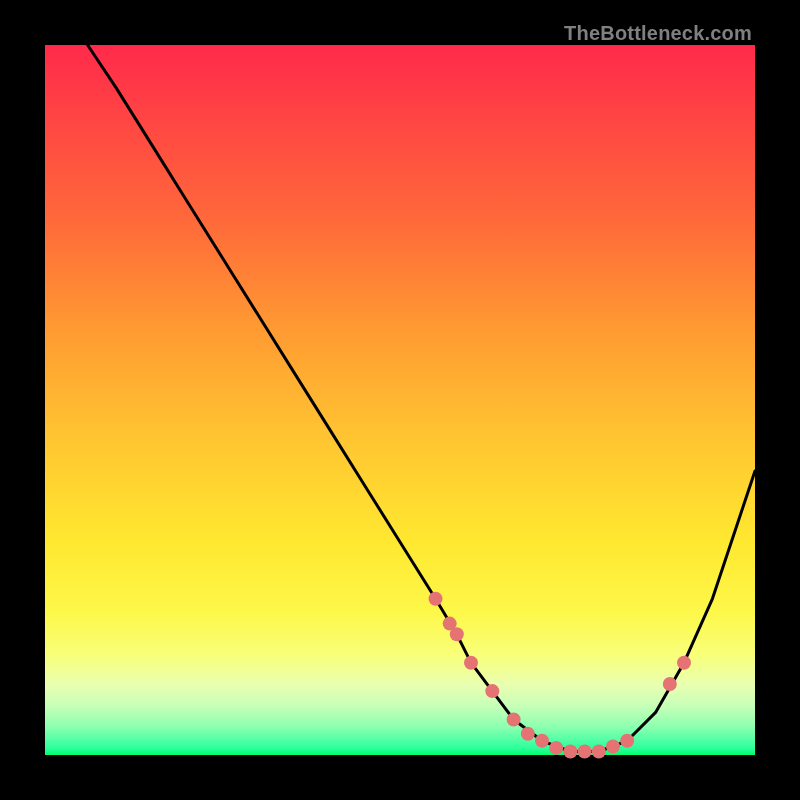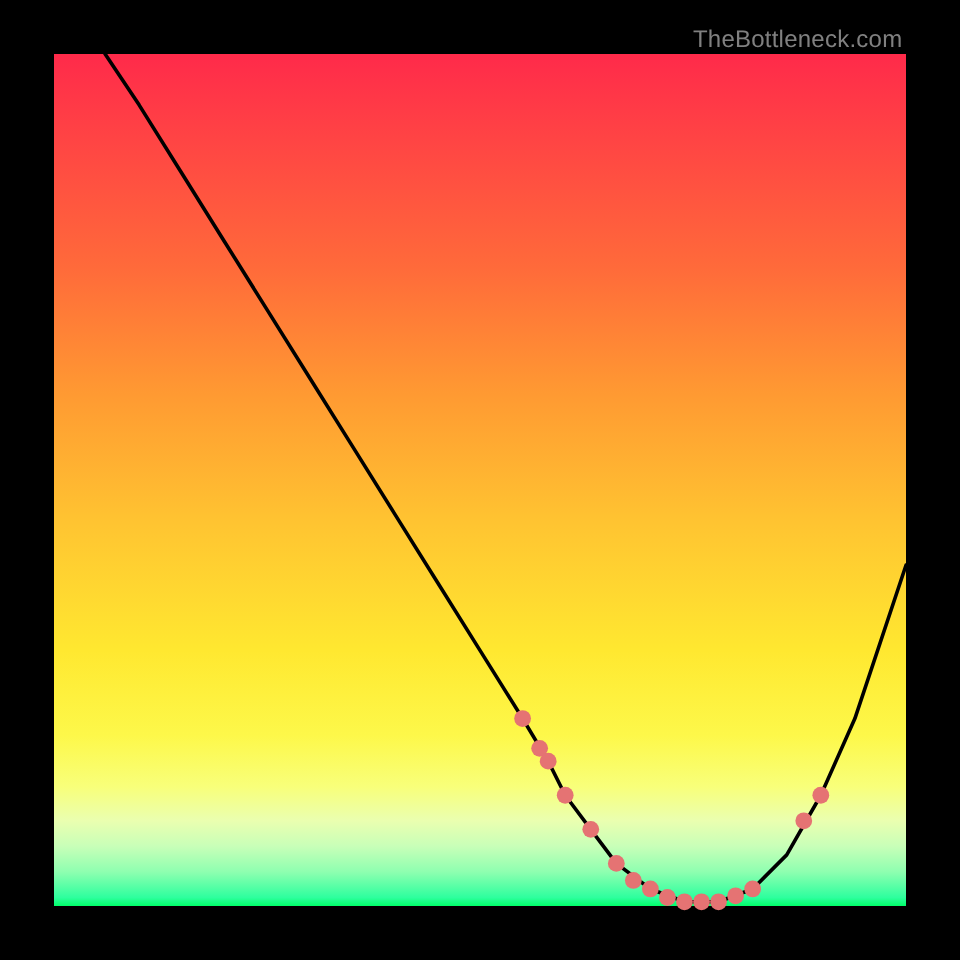--- a/index.html
+++ b/index.html
@@ -35,21 +35,21 @@
       #2eff9e 99%,
       #00ff6a 100%
     );
   }
   .watermark {
     position: absolute;
     top: 22px;
     right: 48px;
     color: #808080;
     font-size: 20px;
-    font-weight: 400;
+    font-weight: 700;
     letter-spacing: 0.2px;
   }
   svg.plot {
     position: absolute;
     left: 0;
     top: 0;
     width: 710px;
     height: 710px;
     overflow: visible;
   }

